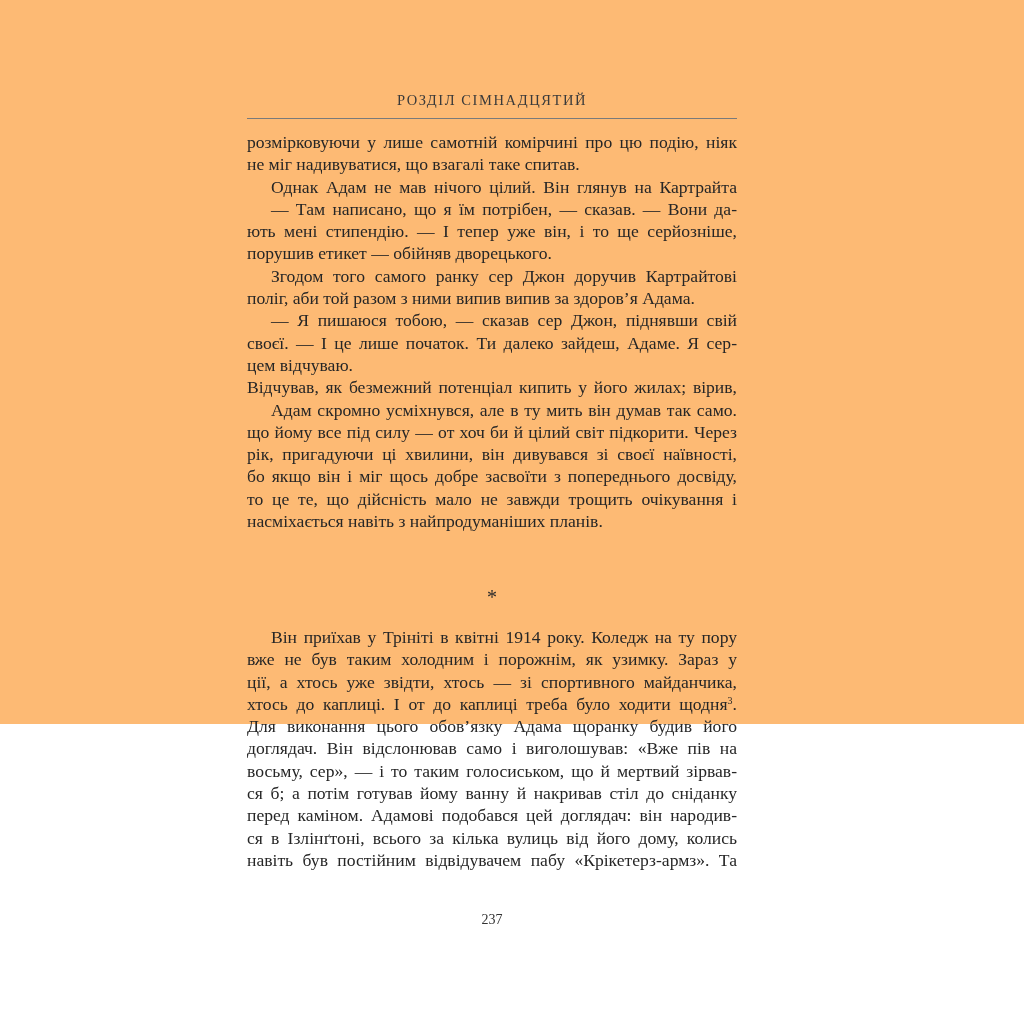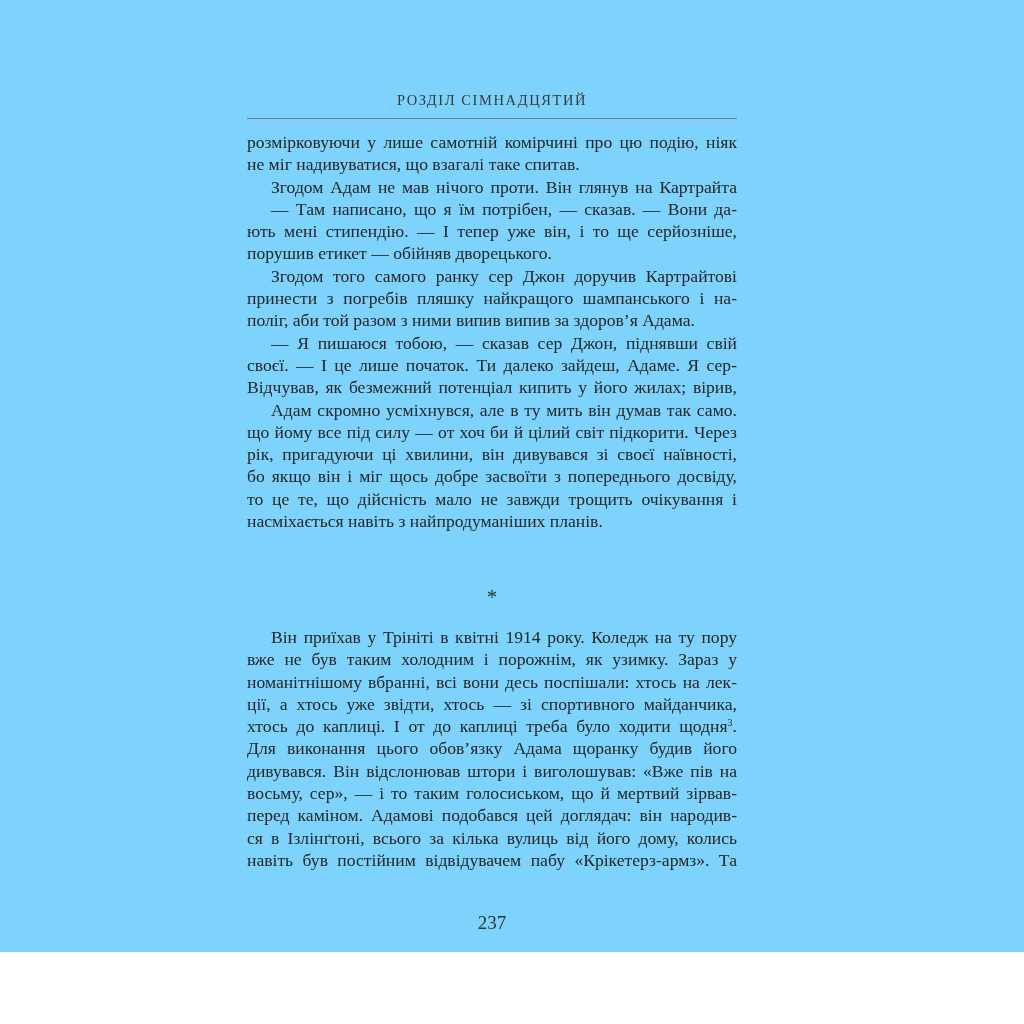--- a/index.html
+++ b/index.html
@@ -11,22 +11,22 @@
       width: 1024px;
       height: 1024px;
       position: relative;
       overflow: hidden;
       font-family: "Liberation Serif", "DejaVu Serif", serif;
       color: #2b2b2b;
     }
     .page {
       position: absolute;
       left: 0; top: 0;
-      width: 1024px; height: 952px;
-      background: #7dd3fc;
+      width: 1024px; height: 724px;
+      background: #fdba74;
     }
     .running-head {
       position: absolute;
       left: 247px;
       width: 490px;
       top: 92px;
       text-align: center;
       font-size: 14.5px;
       letter-spacing: 1.6px;
       color: #3a3a3a;
@@ -66,63 +66,63 @@
       text-align: center;
       font-size: 20px;
       color: #2b2b2b;
     }
     .page-number {
       position: absolute;
       left: 247px;
       width: 490px;
       top: 912px;
       text-align: center;
-      font-size: 19px;
+      font-size: 14px;
       color: #333333;
     }
     sup { font-size: 10px; line-height: 0; vertical-align: 6px; }
   </style>
 </head>
 <body>
 
 <div class="page">
   <div class="running-head">РОЗДІЛ СІМНАДЦЯТИЙ</div>
   <div class="head-rule"></div>
 
   <div class="text-block block-1" id="section1">
       <span class="line"><span>розмірковуючи у лише самотній комірчині про цю подію, ніяк</span></span>
       <span class="line last"><span>не міг надивуватися, що взагалі таке спитав.</span></span>
-      <span class="line indent"><span>Згодом Адам не мав нічого проти. Він глянув на Картрайта</span></span>
+      <span class="line indent"><span>Однак Адам не мав нічого цілий. Він глянув на Картрайта</span></span>
       <span class="line indent"><span>— Там написано, що я їм потрібен, — сказав. — Вони да-</span></span>
       <span class="line"><span>ють мені стипендію. — І тепер уже він, і то ще серйозніше,</span></span>
       <span class="line last"><span>порушив етикет — обійняв дворецького.</span></span>
       <span class="line indent"><span>Згодом того самого ранку сер Джон доручив Картрайтові</span></span>
-      <span class="line"><span>принести з погребів пляшку найкращого шампанського і на-</span></span>
       <span class="line last"><span>поліг, аби той разом з ними випив випив за здоров’я Адама.</span></span>
       <span class="line indent"><span>— Я пишаюся тобою, — сказав сер Джон, піднявши свій</span></span>
       <span class="line"><span>своєї. — І це лише початок. Ти далеко зайдеш, Адаме. Я сер-</span></span>
+      <span class="line last"><span>цем відчуваю.</span></span>
       <span class="line"><span>Відчував, як безмежний потенціал кипить у його жилах; вірив,</span></span>
       <span class="line indent"><span>Адам скромно усміхнувся, але в ту мить він думав так само.</span></span>
       <span class="line"><span>що йому все під силу — от хоч би й цілий світ підкорити. Через</span></span>
       <span class="line"><span>рік, пригадуючи ці хвилини, він дивувався зі своєї наївності,</span></span>
       <span class="line"><span>бо якщо він і міг щось добре засвоїти з попереднього досвіду,</span></span>
       <span class="line"><span>то це те, що дійсність мало не завжди трощить очікування і</span></span>
       <span class="line last"><span>насміхається навіть з найпродуманіших планів.</span></span>
     </div>
 
   <div class="separator">*</div>
 
   <div class="text-block block-2" id="section2">
       <span class="line indent"><span>Він приїхав у Трініті в квітні 1914 року. Коледж на ту пору</span></span>
       <span class="line"><span>вже не був таким холодним і порожнім, як узимку. Зараз у</span></span>
-      <span class="line"><span>номанітнішому вбранні, всі вони десь поспішали: хтось на лек-</span></span>
       <span class="line"><span>ції, а хтось уже звідти, хтось — зі спортивного майданчика,</span></span>
       <span class="line"><span>хтось до каплиці. І от до каплиці треба було ходити щодня</span><sup>3</sup><span>.</span></span>
       <span class="line"><span>Для виконання цього обов’язку Адама щоранку будив його</span></span>
-      <span class="line"><span>дивувався. Він відслонював штори і виголошував: «Вже пів на</span></span>
+      <span class="line"><span>доглядач. Він відслонював само і виголошував: «Вже пів на</span></span>
       <span class="line"><span>восьму, сер», — і то таким голосиськом, що й мертвий зірвав-</span></span>
+      <span class="line"><span>ся б; а потім готував йому ванну й накривав стіл до сніданку</span></span>
       <span class="line"><span>перед каміном. Адамові подобався цей доглядач: він народив-</span></span>
       <span class="line"><span>ся в Ізлінґтоні, всього за кілька вулиць від його дому, колись</span></span>
       <span class="line"><span>навіть був постійним відвідувачем пабу «Крікетерз-армз». Та</span></span>
     </div>
 
   <div class="page-number">237</div>
 </div>
 
 </body></html>

